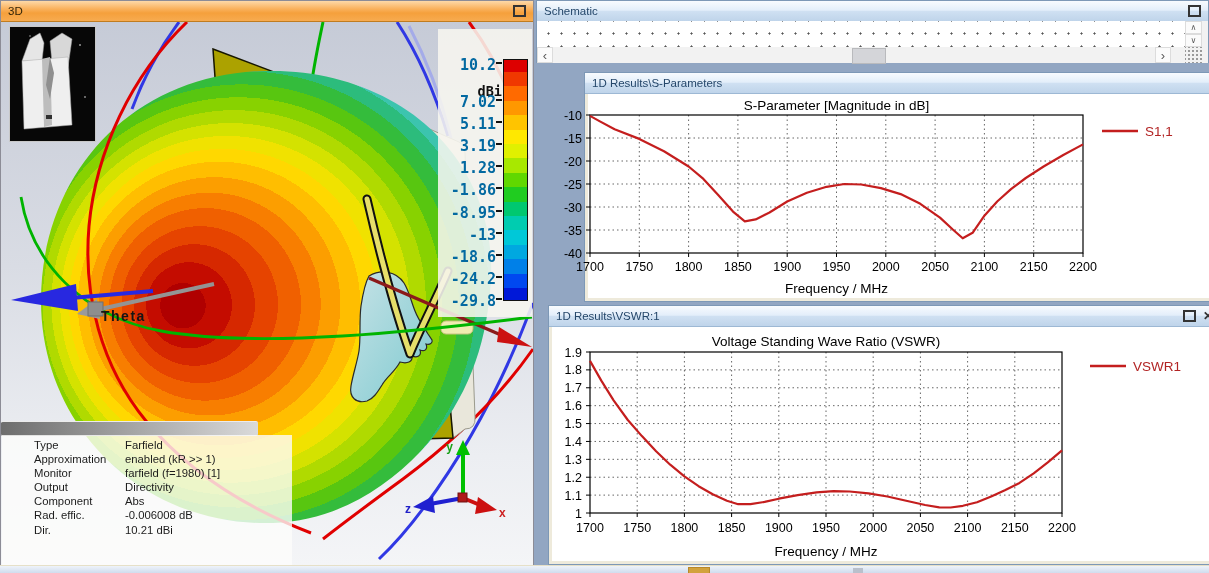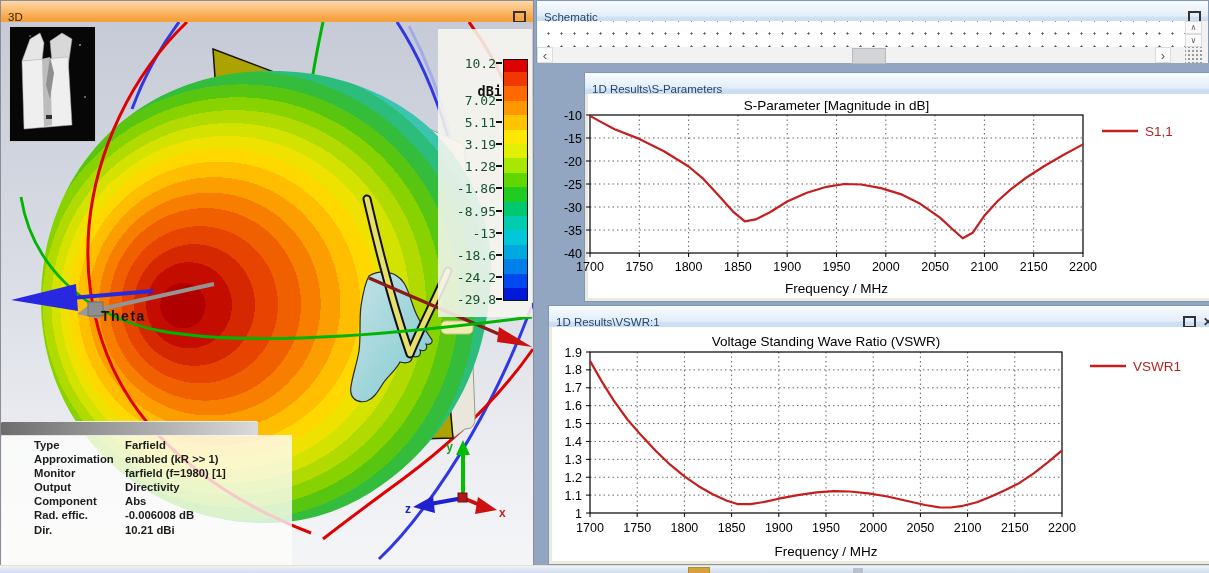--- a/index.html
+++ b/index.html
@@ -1,19 +1,19 @@
 <!DOCTYPE html>
 <html><head>
 <meta charset="utf-8">
 <style>
   html,body{margin:0;padding:0;background:#666;}
   .screen{position:relative;width:1209px;height:573px;background:#92a6c2;
     font-family:"Liberation Sans",sans-serif;overflow:hidden;}
   .win{position:absolute;border:1px solid #7d98b6;box-sizing:border-box;background:#fff;}
-  .tbar{height:21px;display:flex;align-items:center;padding:16px 7px;font-size:11.5px;box-sizing:border-box;}
+  .tbar{height:21px;display:flex;align-items:center;padding:4px 7px;font-size:11.5px;box-sizing:border-box;}
   .tbar-blue{background:linear-gradient(180deg,#f8fbfe,#e3eefa 46%,#cfe0f2 52%,#bfd4ea);
     color:#25476a;border-bottom:1px solid #9db8d4;}
   .tbar-orange{background:linear-gradient(180deg,#fdd9a8 0%,#f9b15c 40%,#f5a03c 60%,#f7ab50);
     color:#332508;border-bottom:1px solid #c07c20;}
   .tbtns{margin-left:auto;display:flex;gap:7px;align-items:center;}
   .btn-max{width:9px;height:8px;border:2px solid #333;background:transparent;}
   .btn-close{font-size:12px;font-weight:bold;color:#333;line-height:1;cursor:default;}
   
   .win3d{left:0;top:0;width:534px;height:565px;border:1px solid #8c8c96;background:#d6d6de;}
   .scene{position:absolute;left:0;top:21px;}
@@ -24,28 +24,28 @@
     font-weight:bold;font-size:13.5px;color:#111;margin-top:48px;}
   .cb-bar{position:absolute;left:65px;top:30px;width:23px;height:240px;border:1px solid #111;
     background:linear-gradient(180deg,
       #dd0000 0%,#dd0000 5%,#f03800 5%,#f03800 11%,#ff6a00 11%,#ff6a00 17%,
       #ff9800 17%,#ff9800 23%,#ffc400 23%,#ffc400 29%,#ffe800 29%,#ffe800 35%,
       #e0f000 35%,#e0f000 41%,#a8e800 41%,#a8e800 47%,#60d800 47%,#60d800 53%,
       #20cc20 53%,#20cc20 59%,#00c870 59%,#00c870 65%,#00ccb0 65%,#00ccb0 71%,
       #00c8d8 71%,#00c8d8 77%,#00a8e0 77%,#00a8e0 83%,#0080e8 83%,#0080e8 89%,
       #0048f0 89%,#0048f0 95%,#0018d8 95%,#0018d8 100%);}
   .cb-tick-label{position:absolute;right:36px;font-family:"DejaVu Sans Mono",monospace;
-    font-weight:normal;font-size:13px;color:#14532d;transform:translateY(-7px);white-space:nowrap;}
+    font-weight:bold;font-size:15px;color:#0369a1;transform:translateY(-7px);white-space:nowrap;}
   .cb-tick-mark{position:absolute;left:58px;width:6px;height:2px;background:#111;transform:translateY(-1px);}
   
   .grad-bar{position:absolute;left:0;top:420px;width:257px;height:14px;border-radius:2px;
     background:linear-gradient(90deg,#6d6d6d,#dadada);border-top:1px solid #ececec;}
   .info-panel{position:absolute;left:1px;top:434px;width:290px;height:129px;
     background:rgba(253,253,251,0.8);font-size:11.3px;color:#1c1c1c;padding-top:3px;}
-  .info-row{display:flex;height:14.1px;line-height:14.1px;font-weight:bold;}
+  .info-row{display:flex;height:14.1px;line-height:14.1px;}
   .info-row .il{width:91px;margin-left:32px;}
   .thumb{position:absolute;left:8px;top:25px;width:85px;height:114px;background:#070707;
     border:1px solid #c8c8c8;}
   
   .schem-canvas{position:absolute;left:537px;top:21px;width:648px;height:26px;background:#fff;
     background-image:radial-gradient(circle,#555 0.9px,transparent 1.2px);
     background-size:13px 13px;background-position:5px 6px;}
   .vscroll{position:absolute;left:1185px;top:21px;width:17px;height:26px;background:#f2f2f2;}
   .vscroll .sb{height:13px;display:flex;align-items:center;justify-content:center;
     font-size:8px;color:#5a5a5a;background:#fbfbfb;border:1px solid #dcdcdc;box-sizing:border-box;}

